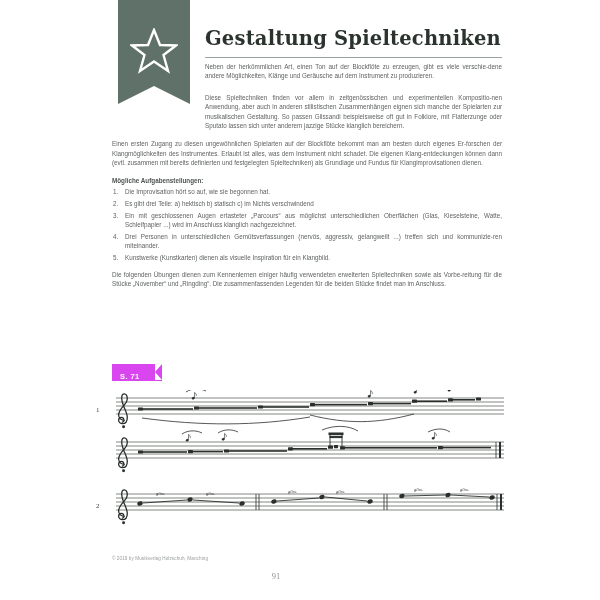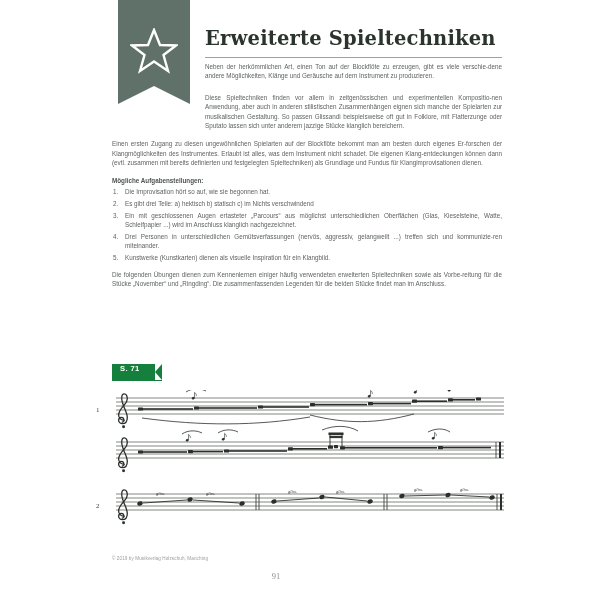--- a/index.html
+++ b/index.html
@@ -123,27 +123,27 @@
     font-size: 6.3px;
   }
 
   
   .page-tag {
     position: absolute;
     left: 112px;
     top: 364px;
     width: 50px;
     height: 17px;
-    background: #15803d;
+    background: #d946ef;
     color: #ffffff;
     font-size: 7.6px;
     font-weight: bold;
     letter-spacing: 0.4px;
     display: flex;
-    align-items: flex-start;
+    align-items: flex-end;
     padding-left: 8px;
     box-sizing: border-box;
   }
   .page-tag::after {
     content: "";
     position: absolute;
     right: 0;
     top: 0;
     width: 0;
     height: 0;
@@ -189,21 +189,21 @@
 </style>
 </head>
 <body>
 
 <div class="ribbon">
   <svg class="ribbon-star" viewBox="0 0 48 46">
     <polygon points="24,2 30,17 46,17.5 33.5,27 38,43 24,33.5 10,43 14.5,27 2,17.5 18,17" fill="none" stroke="#ffffff" stroke-width="2.4" stroke-linejoin="miter"></polygon>
   </svg>
 </div>
 
-<div class="heading">Erweiterte Spieltechniken</div>
+<div class="heading">Gestaltung Spieltechniken</div>
 <div class="heading-rule"></div>
 
 <div class="content">
   <p class="para indent-first">Neben der herkömmlichen Art, einen Ton auf der Blockflöte zu erzeugen, gibt es viele verschie-dene andere Möglichkeiten, Klänge und Geräusche auf dem Instrument zu produzieren.</p>
   <div class="spacer-sm"></div>
   <p class="para indent-right">Diese Spieltechniken finden vor allem in zeitgenössischen und experimentellen Kompositio-nen Anwendung, aber auch in anderen stilistischen Zusammenhängen eignen sich manche der Spielarten zur musikalischen Gestaltung. So passen Glissandi beispielsweise oft gut in Folklore, mit Flatterzunge oder Sputato lassen sich unter anderem jazzige Stücke klanglich bereichern.</p>
   <p class="para">Einen ersten Zugang zu diesen ungewöhnlichen Spielarten auf der Blockflöte bekommt man am besten durch eigenes Er-forschen der Klangmöglichkeiten des Instrumentes. Erlaubt ist alles, was dem Instrument nicht schadet. Die eigenen Klang-entdeckungen können dann (evtl. zusammen mit bereits definierten und festgelegten Spieltechniken) als Grundlage und Fundus für Klangimprovisationen dienen.</p>
 
   <div class="list-title">Mögliche Aufgabenstellungen:</div>
   <ol class="tasks">

